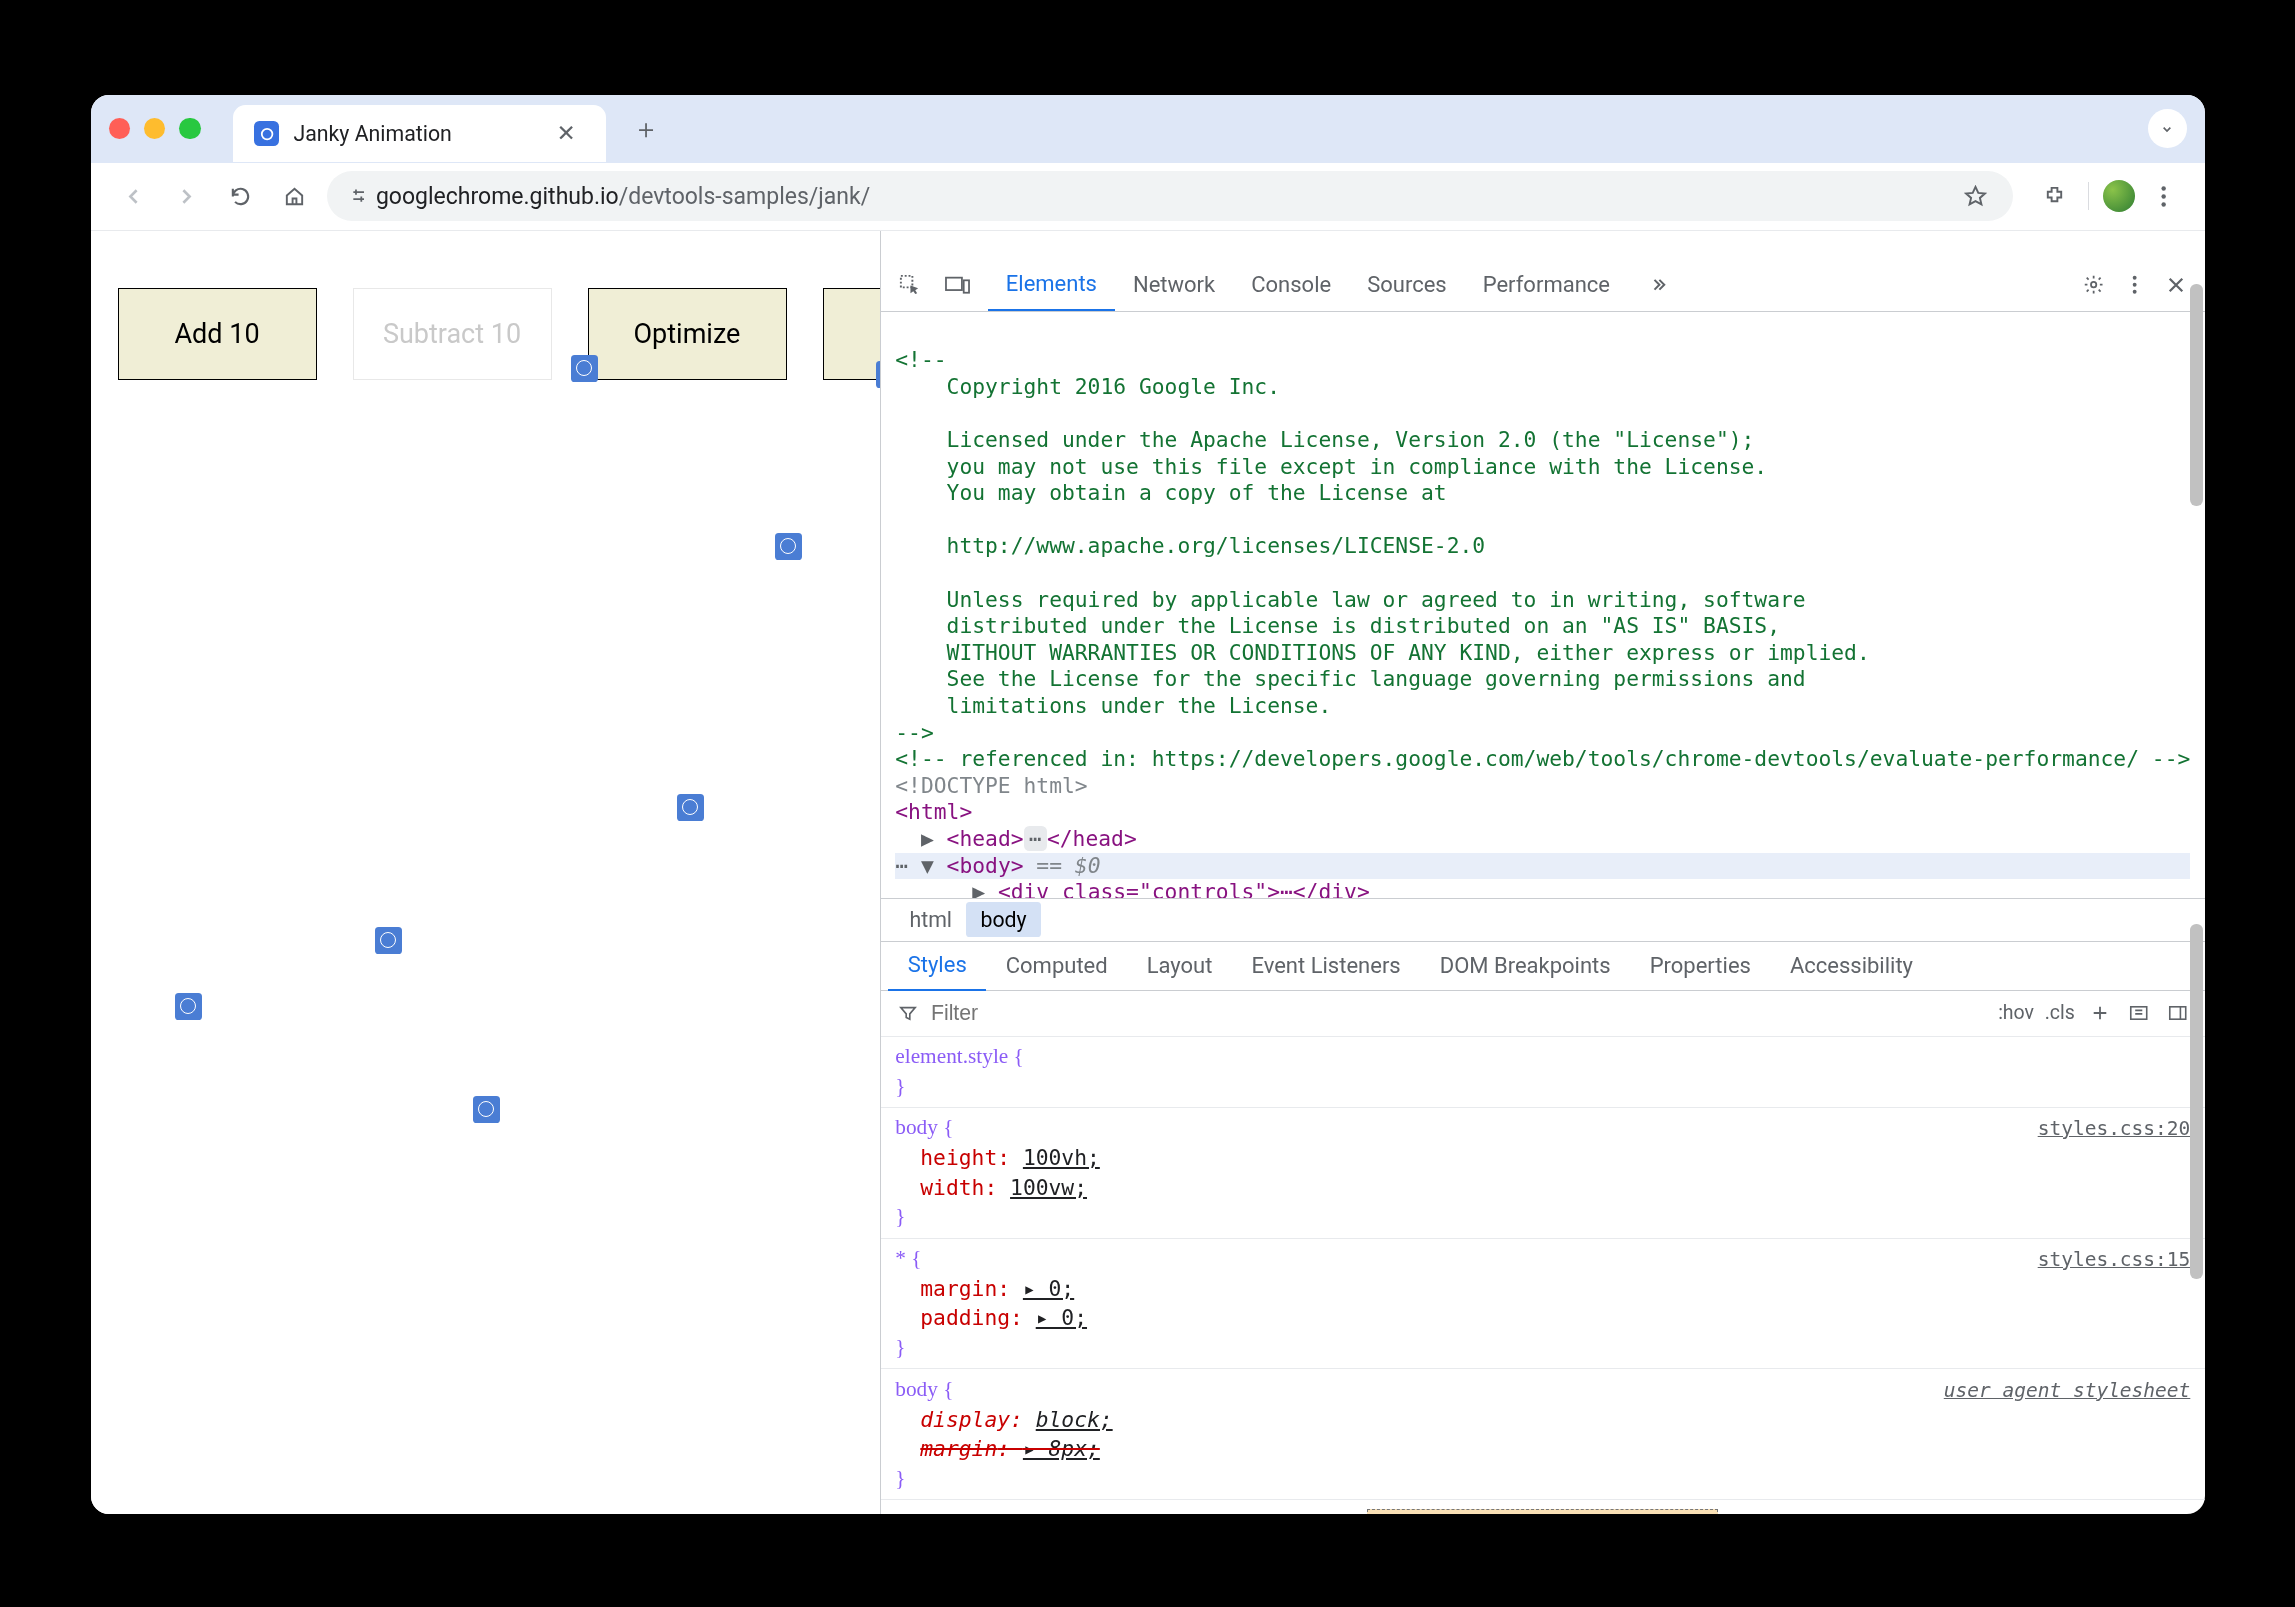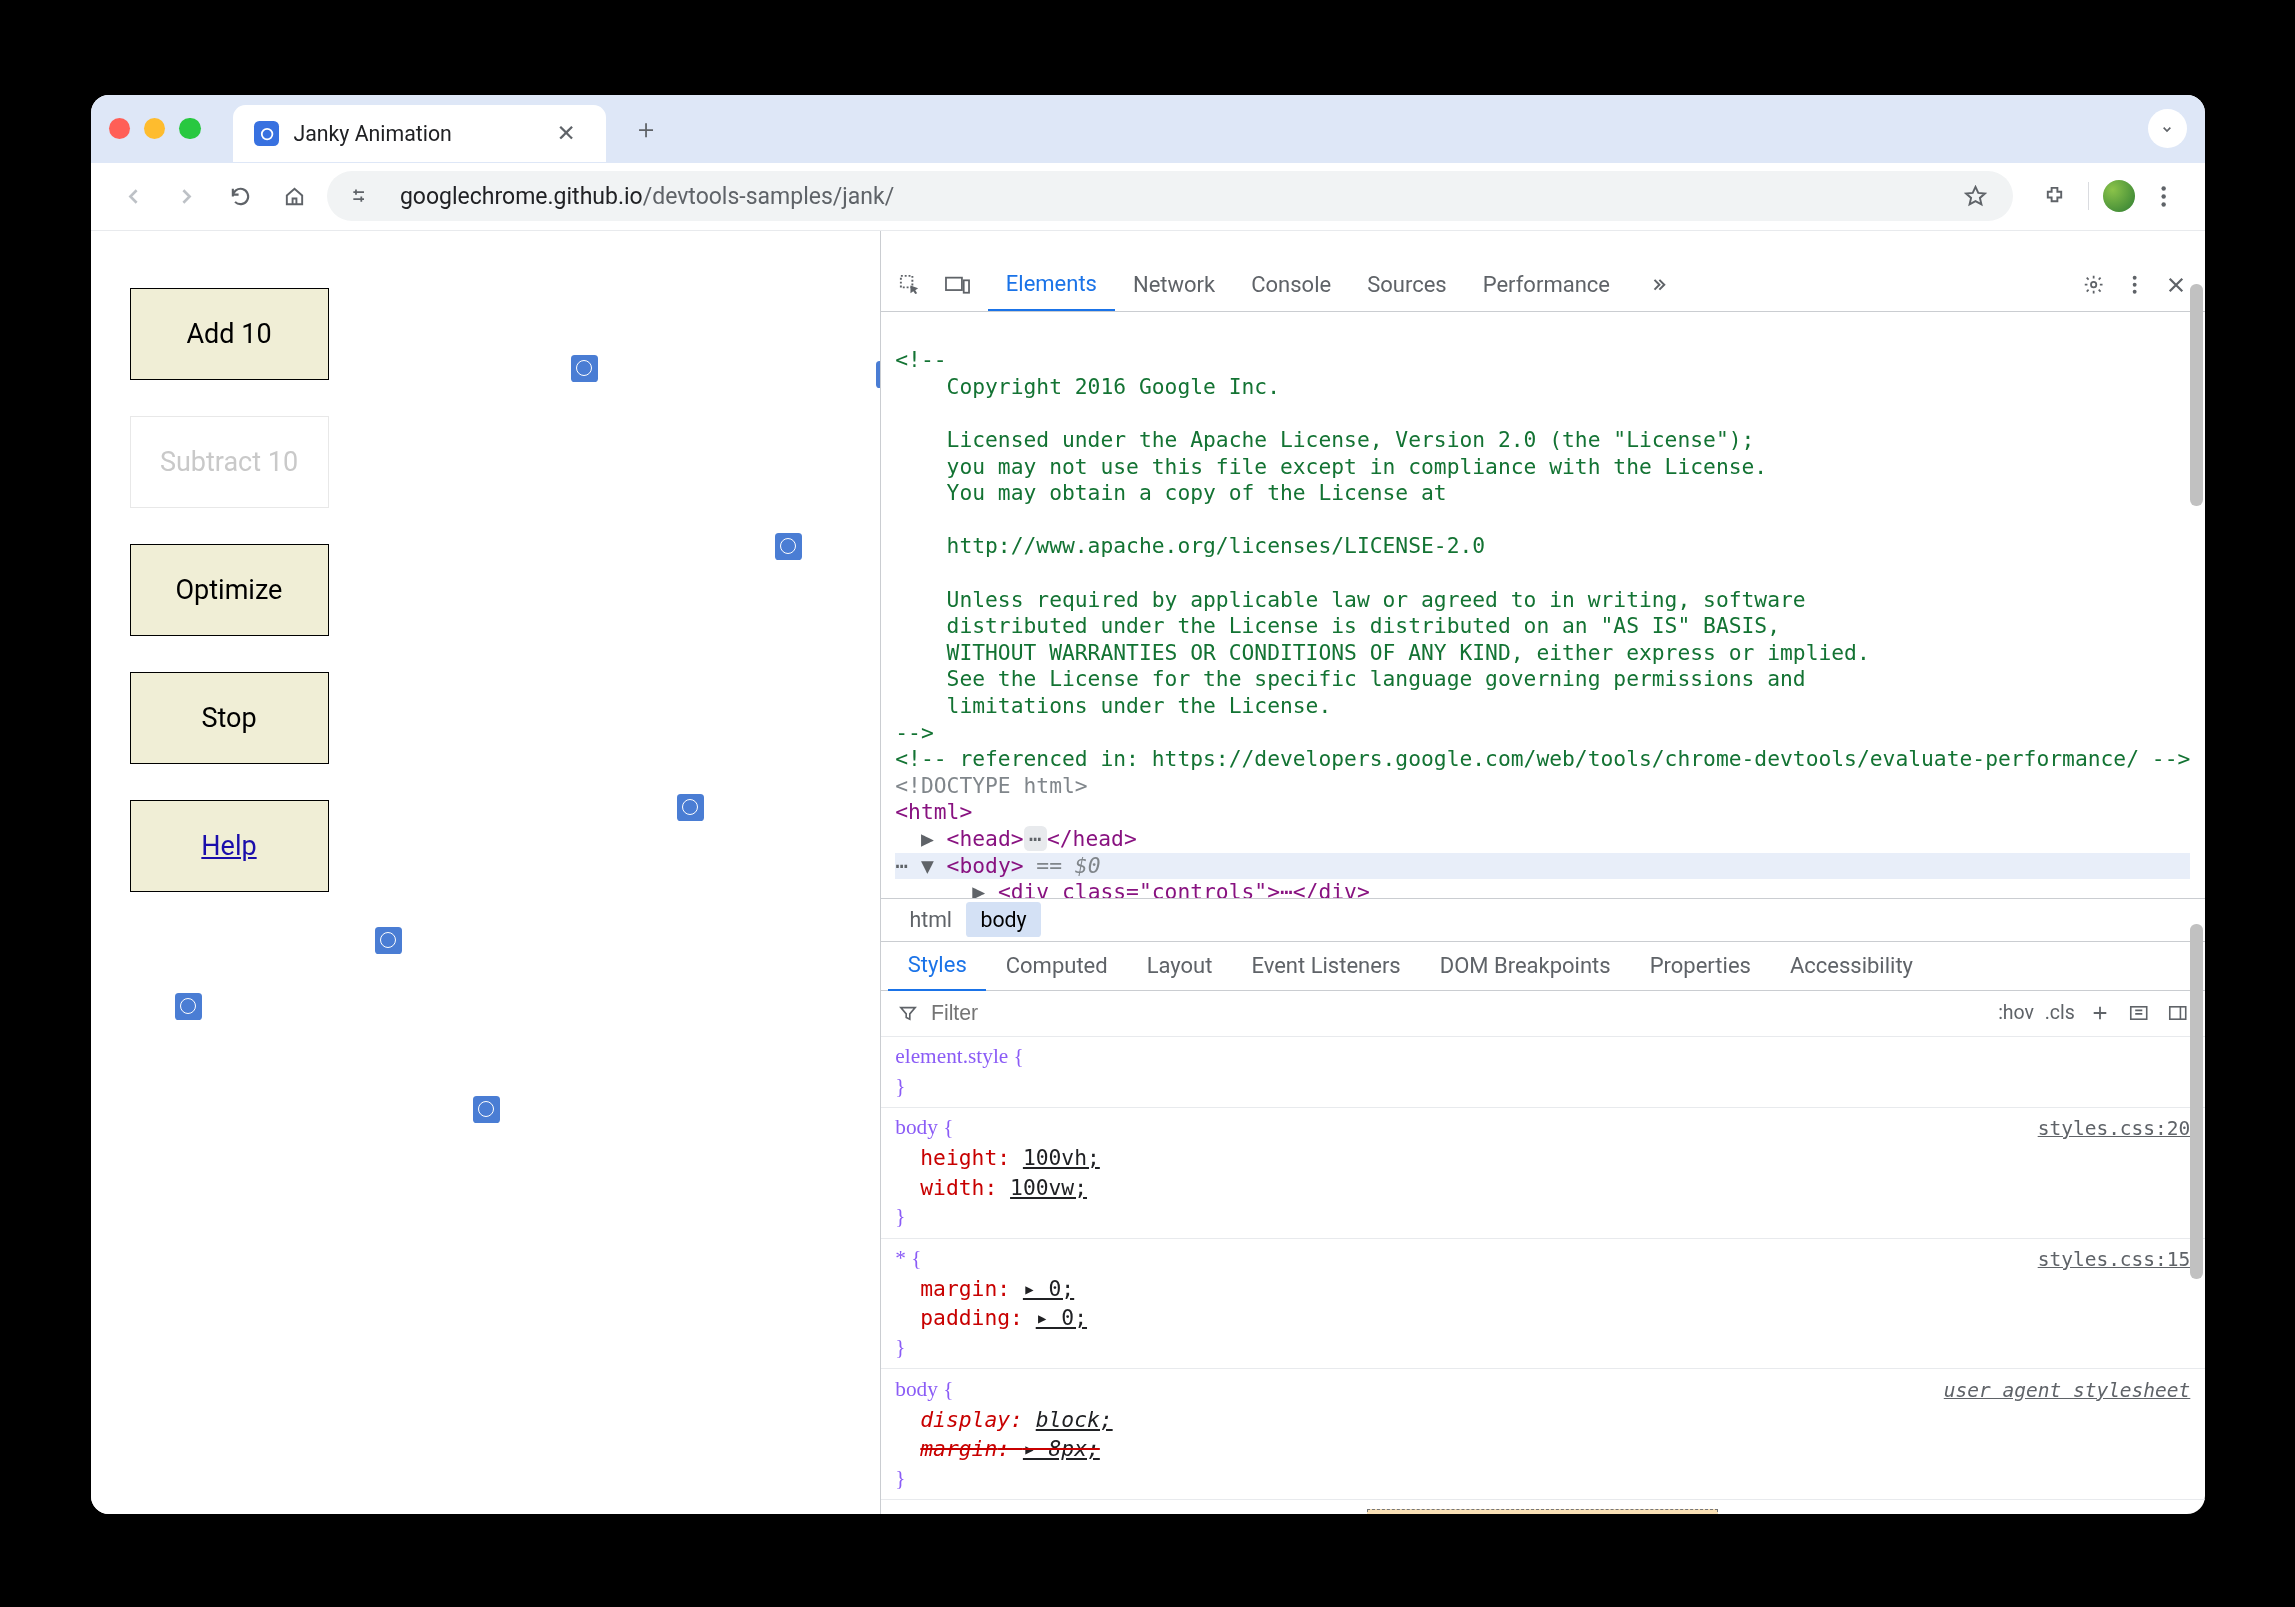--- a/index.html
+++ b/index.html
@@ -69,21 +69,21 @@
 .navbtn { width: 43px; height: 43px; display:flex; align-items:center; justify-content:center; color:#5f6368; border-radius:50%; cursor:pointer; }
 .navbtn.dis { color: #bdc1c6; }
 .omnibox {
   flex: 1;
   height: 50px;
   background: #f1f3f4;
   border-radius: 25px;
   display: flex;
   align-items: center;
   padding: 0 18px;
-  gap: 27px;
+  gap: 3px;
   font-size: 23px;
   color: #202124;
 }
 .omnibox .site-icon { width:28.4px; height:28.4px; color:#5f6368; display:flex; align-items:center; justify-content:center; }
 .url-base { color: #202124; }
 .url-path { color: #5f6368; }
 .tool-right { display:flex; align-items:center; gap:9px; margin-left:10.7px; }
 .icon-btn { width:39px; height:39px; display:flex; align-items:center; justify-content:center; color:#5f6368; cursor:pointer; border-radius:50%; }
 .avatar { width:32px; height:32px; border-radius:50%; background: radial-gradient(circle at 30% 30%, #8bc34a, #2e7d32); }
 .divider { width:0.9px; height:28.4px; background:#dadce0; margin:0 5.3px; }
@@ -95,24 +95,24 @@
 }
 
 .page {
   width: 1013px;
   position: relative;
   background: #fff;
   overflow: hidden;
 }
 .controls {
   position: absolute;
-  left: 39px;
+  left: 27px;
   top: 57px;
   display: flex;
-  flex-direction: column;
+  flex-direction: row;
   gap: 36px;
 }
 .ctrl-btn {
   width: 199px;
   height: 92px;
   background: #f0eed6;
   border: 1.8px solid #000;
   font-size: 27px;
   font-family: inherit;
   cursor: pointer;

